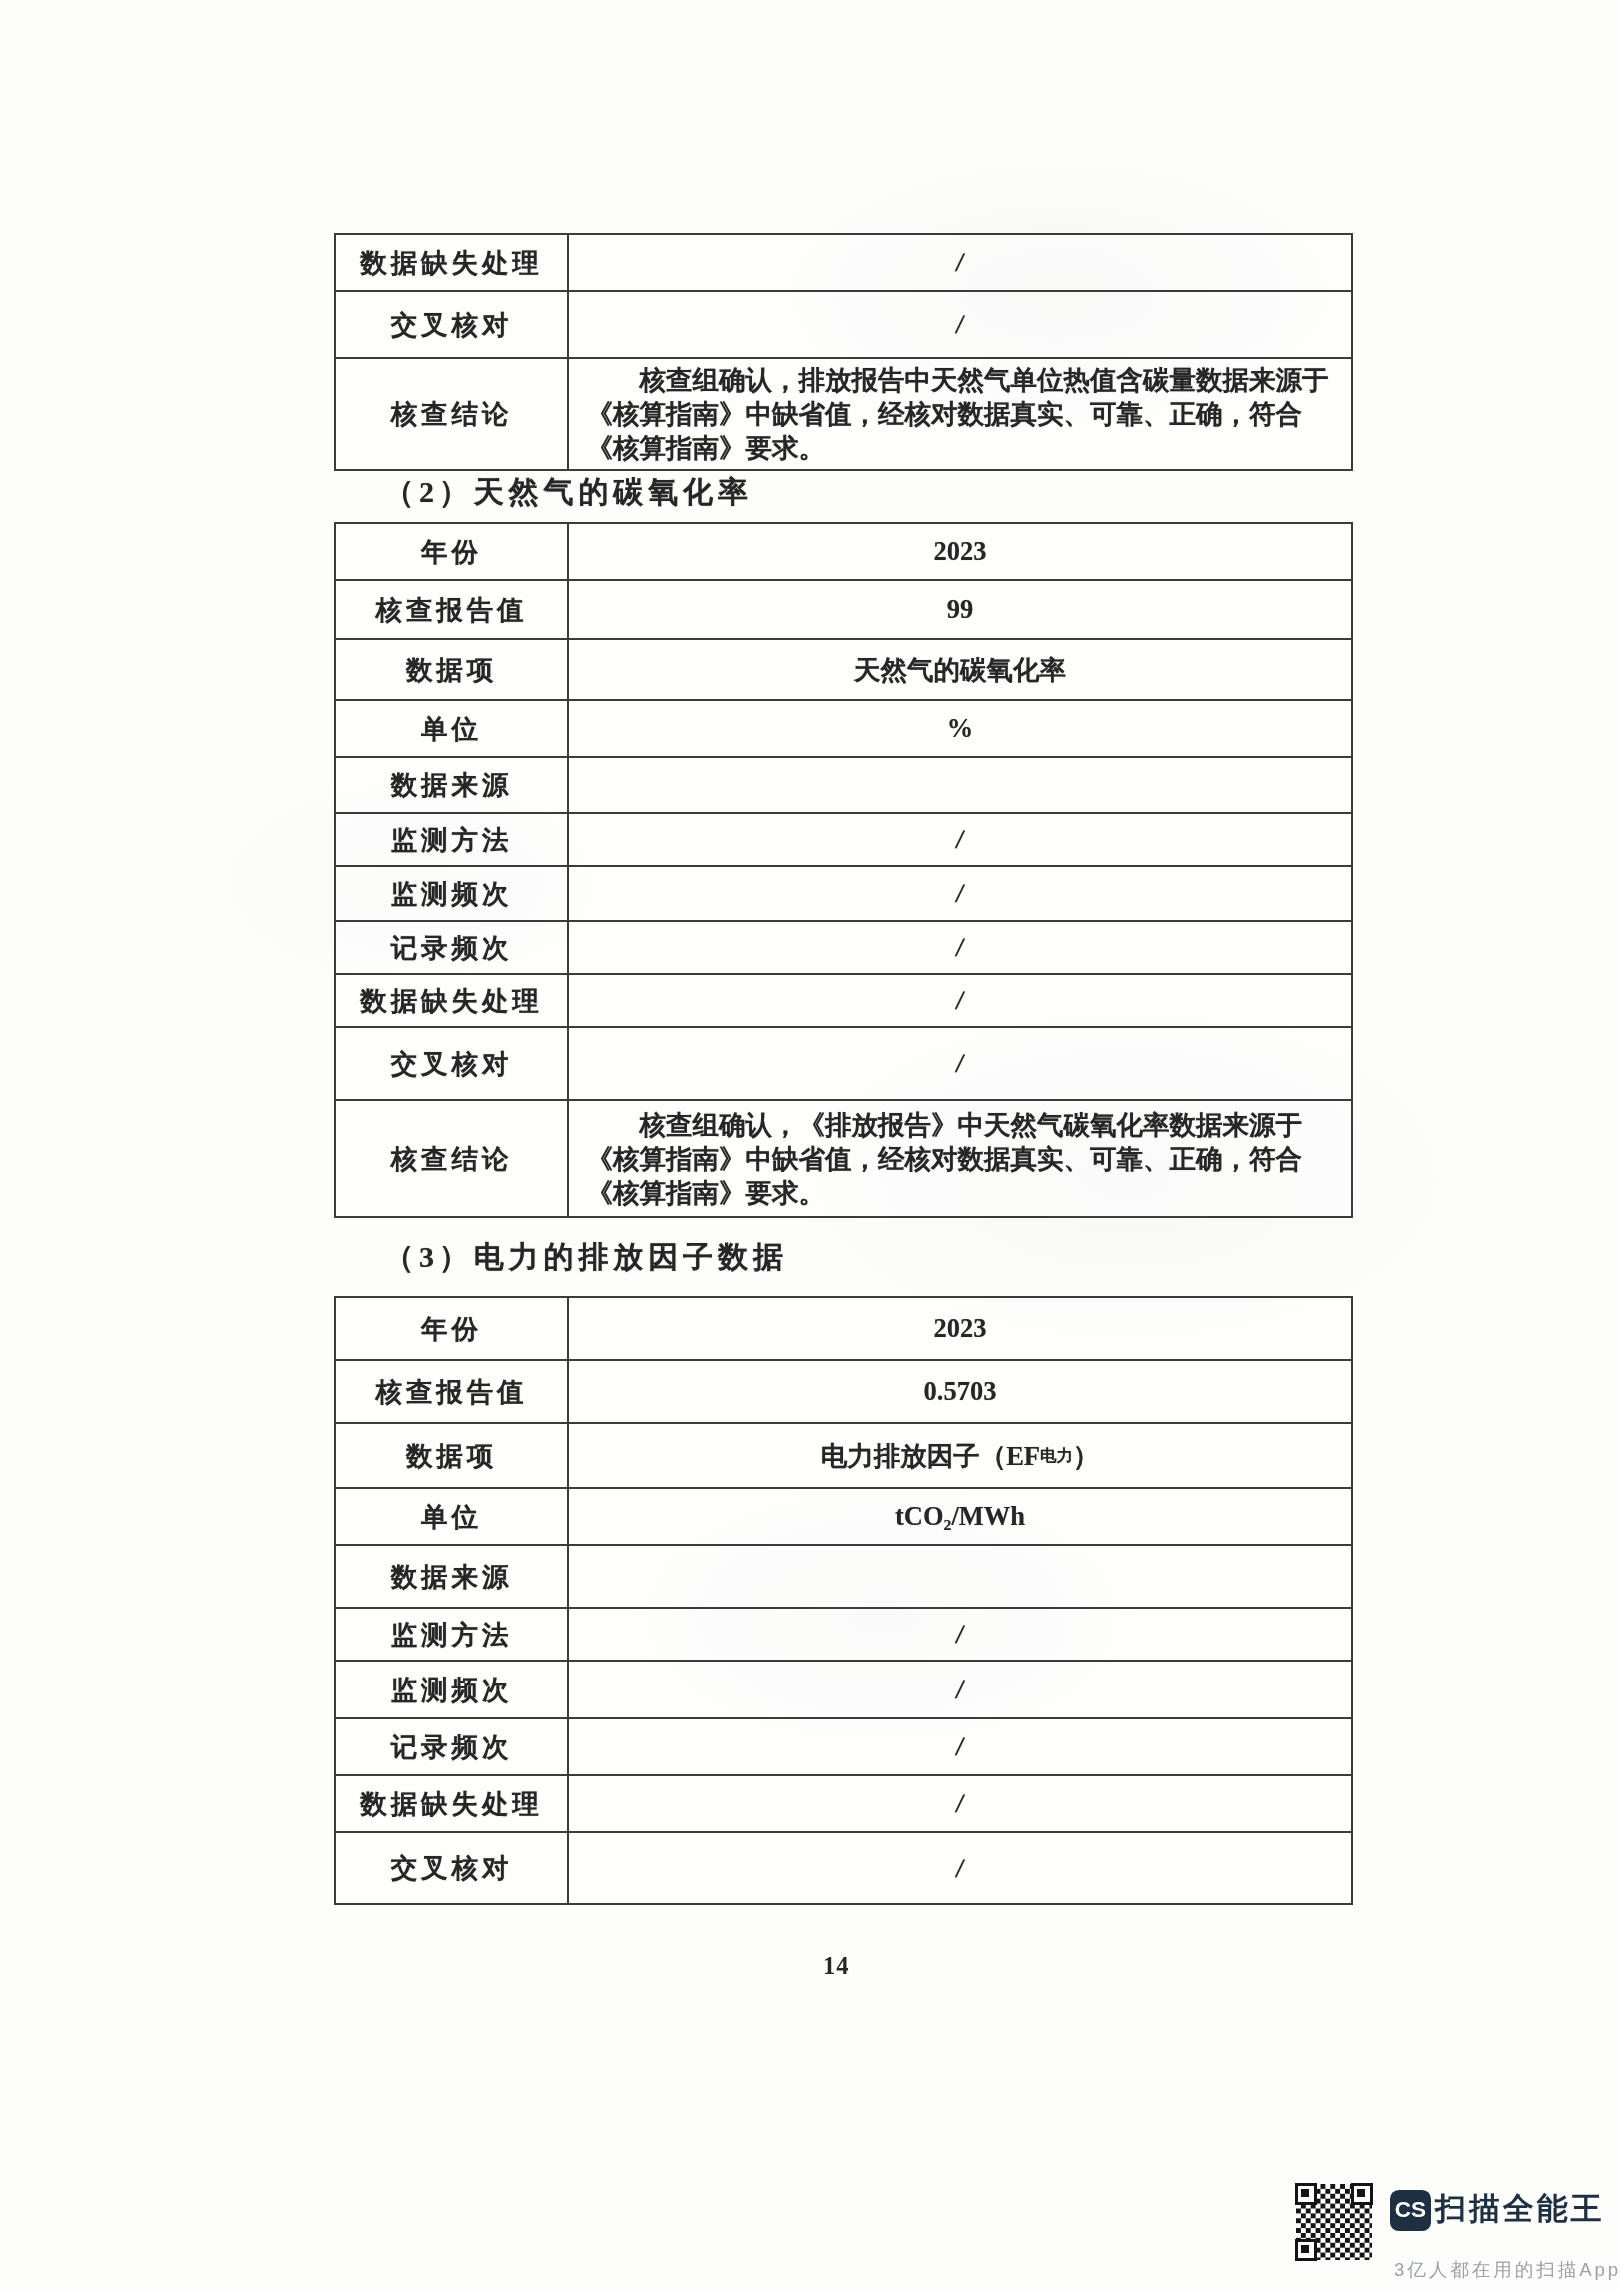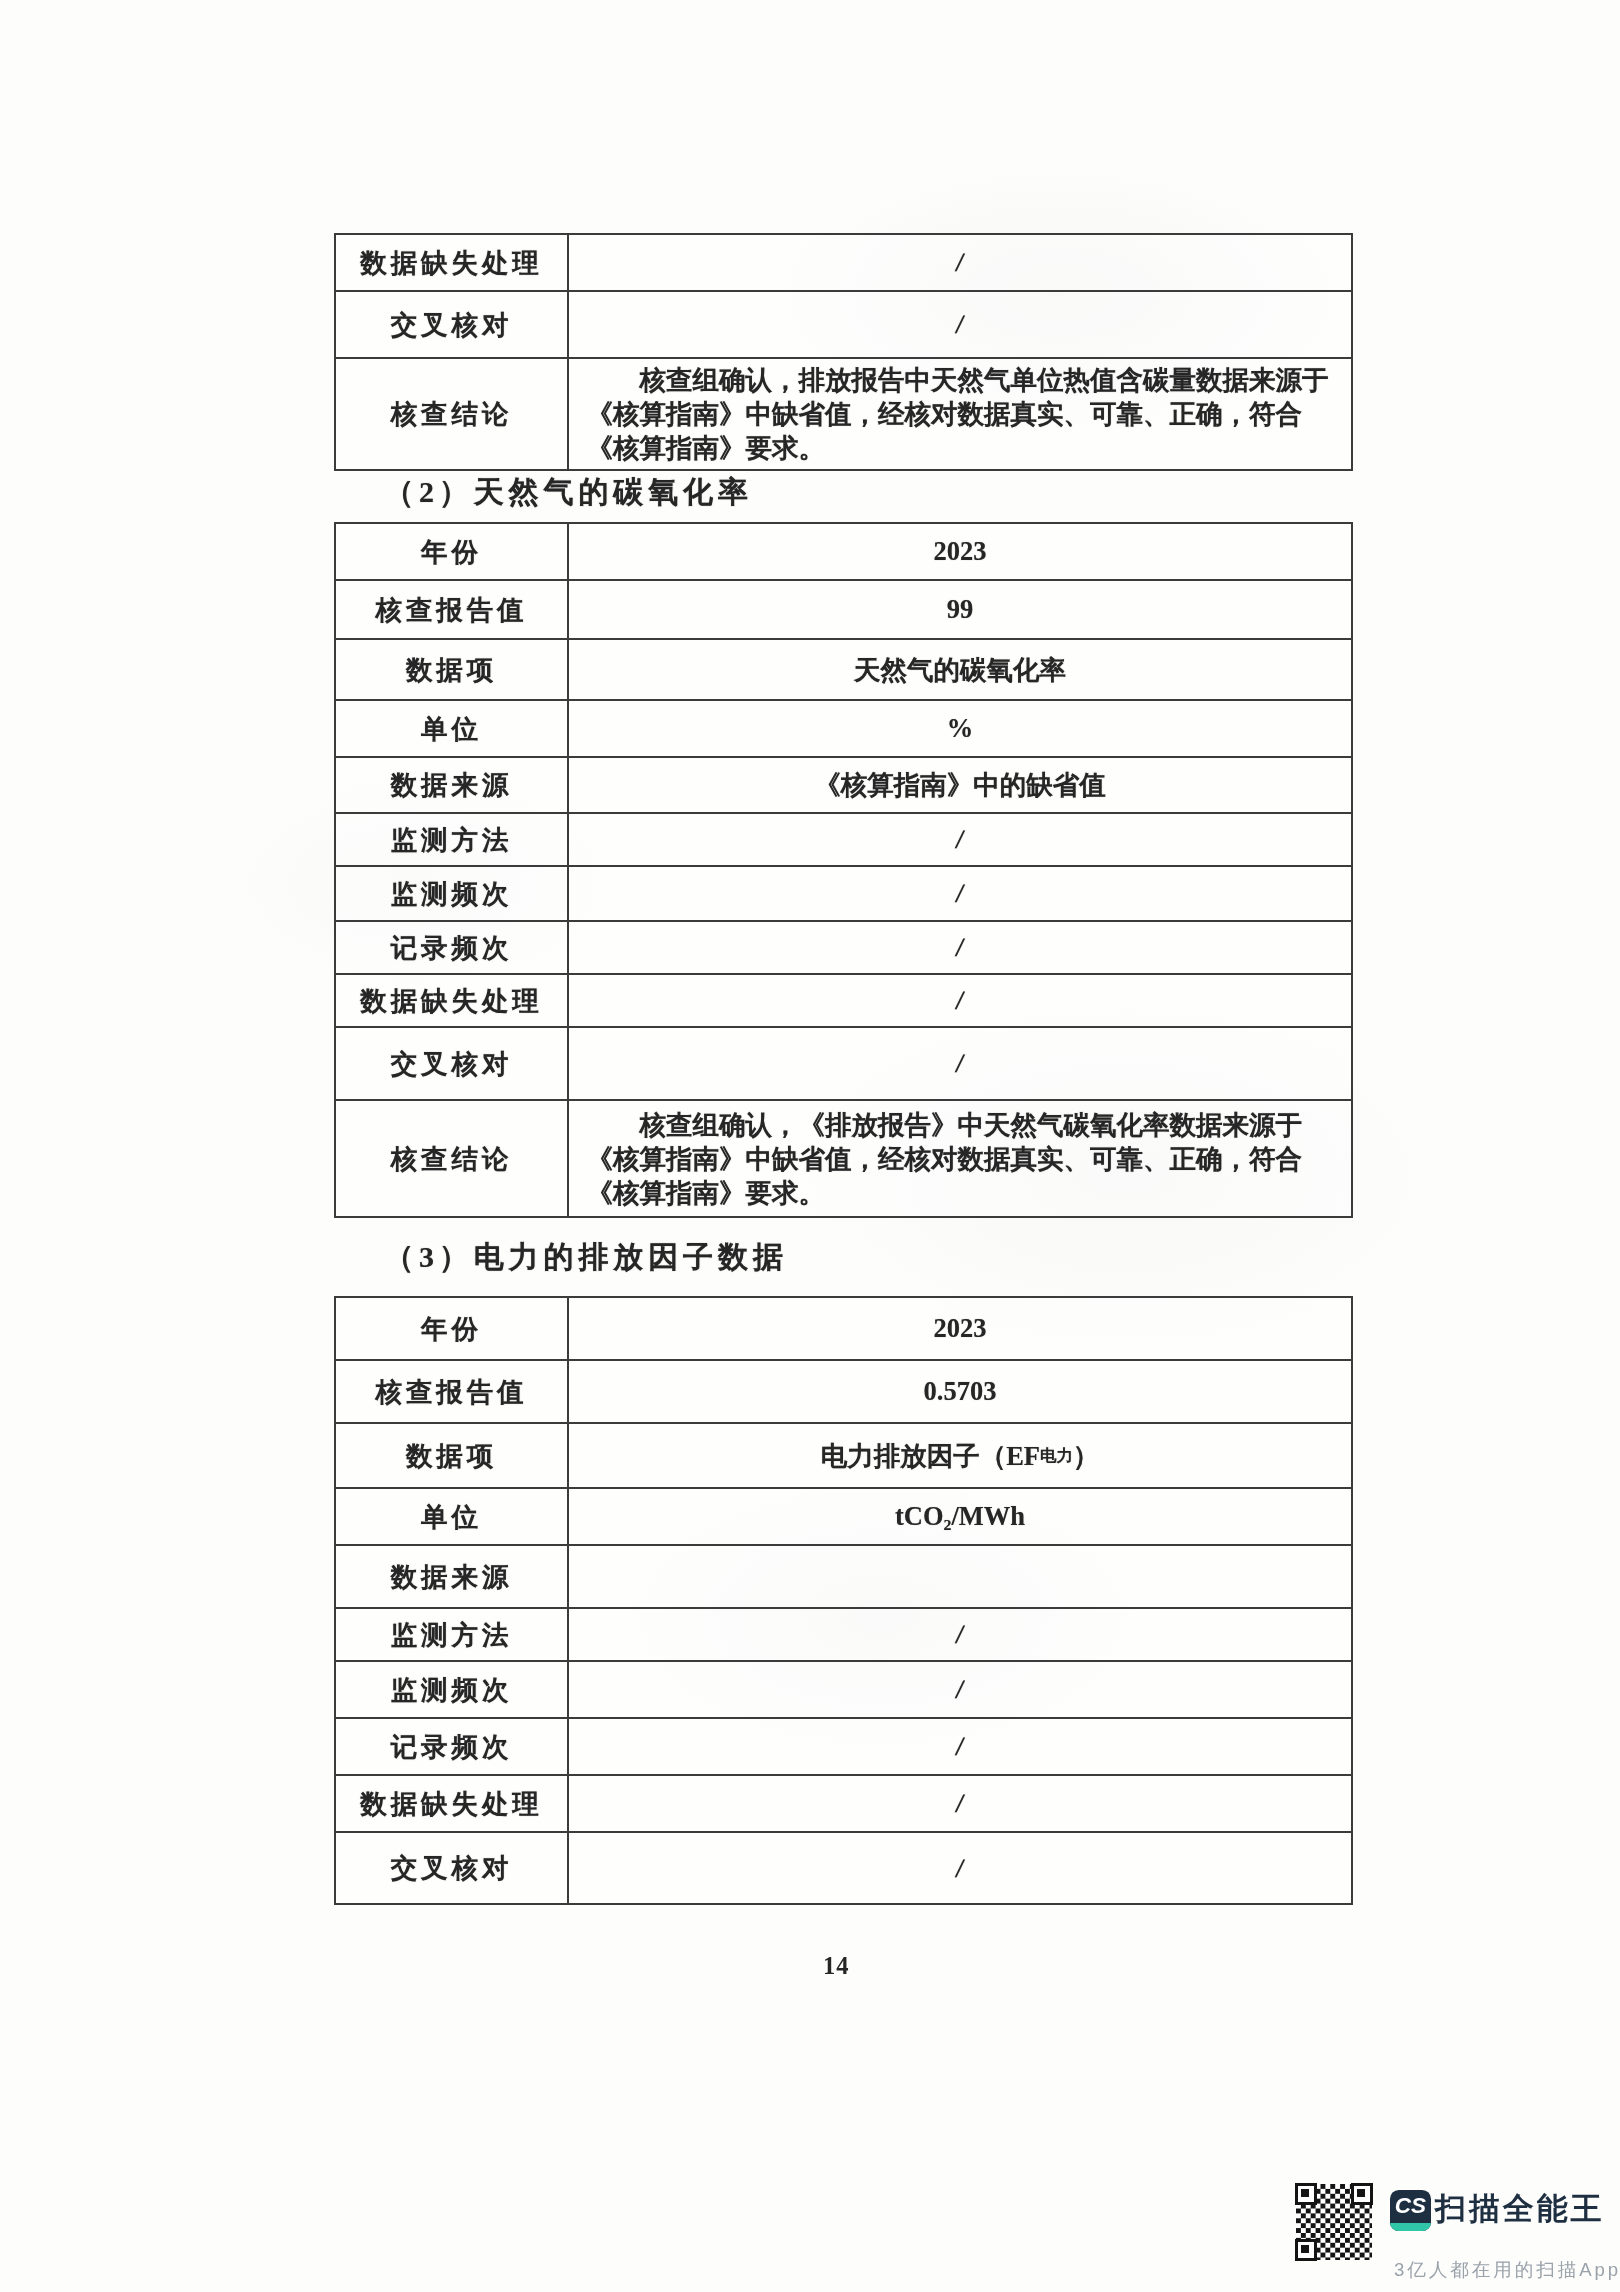--- a/index.html
+++ b/index.html
@@ -67,21 +67,21 @@
     background-image:repeating-conic-gradient(#141414 0% 25%, #ffffff 0% 50%);
     background-size:9.8px 9.8px;
   }
   .finder{position:absolute;width:21.6px;height:21.6px;border:3.9px solid #141414;background:#fff;box-sizing:border-box;}
   .finder::after{content:"";position:absolute;left:2.9px;top:2.9px;width:7.8px;height:7.8px;background:#141414;}
   .finder.tl{left:-1px;top:-1px;}
   .finder.tr{right:-1px;top:-1px;}
   .finder.bl{left:-1px;bottom:-1px;}
   .cs-icon{
     position:absolute;left:94px;top:7.8px;width:41px;height:41px;border-radius:8.8px;
-    background:var(--brand-navy);display:flex;flex-direction:column;overflow:hidden;font-style:italic;
+    background:var(--brand-navy);display:flex;flex-direction:row;overflow:hidden;
   }
   .cs-icon .cs-letters{
     flex:1;display:flex;align-items:center;justify-content:center;
     color:#fff;font-family:"Liberation Sans","DejaVu Sans",sans-serif;
     font-weight:bold;font-size:22.5px;letter-spacing:0;
   }
   .cs-icon .cs-strip{height:7.8px;background:var(--brand-teal);}
   .cs-title{
     position:absolute;left:139px;top:5.9px;
     font-family:"Liberation Sans","DejaVu Sans",sans-serif;
@@ -128,21 +128,20 @@
   <div class="row" style="height:59px">
     <div class="cell label">数据项</div>
     <div class="cell value">天然气的碳氧化率</div>
   </div>
   <div class="row" style="height:55px">
     <div class="cell label">单位</div>
     <div class="cell value">%</div>
   </div>
   <div class="row" style="height:54px">
     <div class="cell label">数据来源</div>
-    <div class="cell value">《核算指南》中的缺省值</div>
   </div>
   <div class="row" style="height:51px">
     <div class="cell label">监测方法</div>
     <div class="cell value slash">/</div>
   </div>
   <div class="row" style="height:53px">
     <div class="cell label">监测频次</div>
     <div class="cell value slash">/</div>
   </div>
   <div class="row" style="height:51px">

